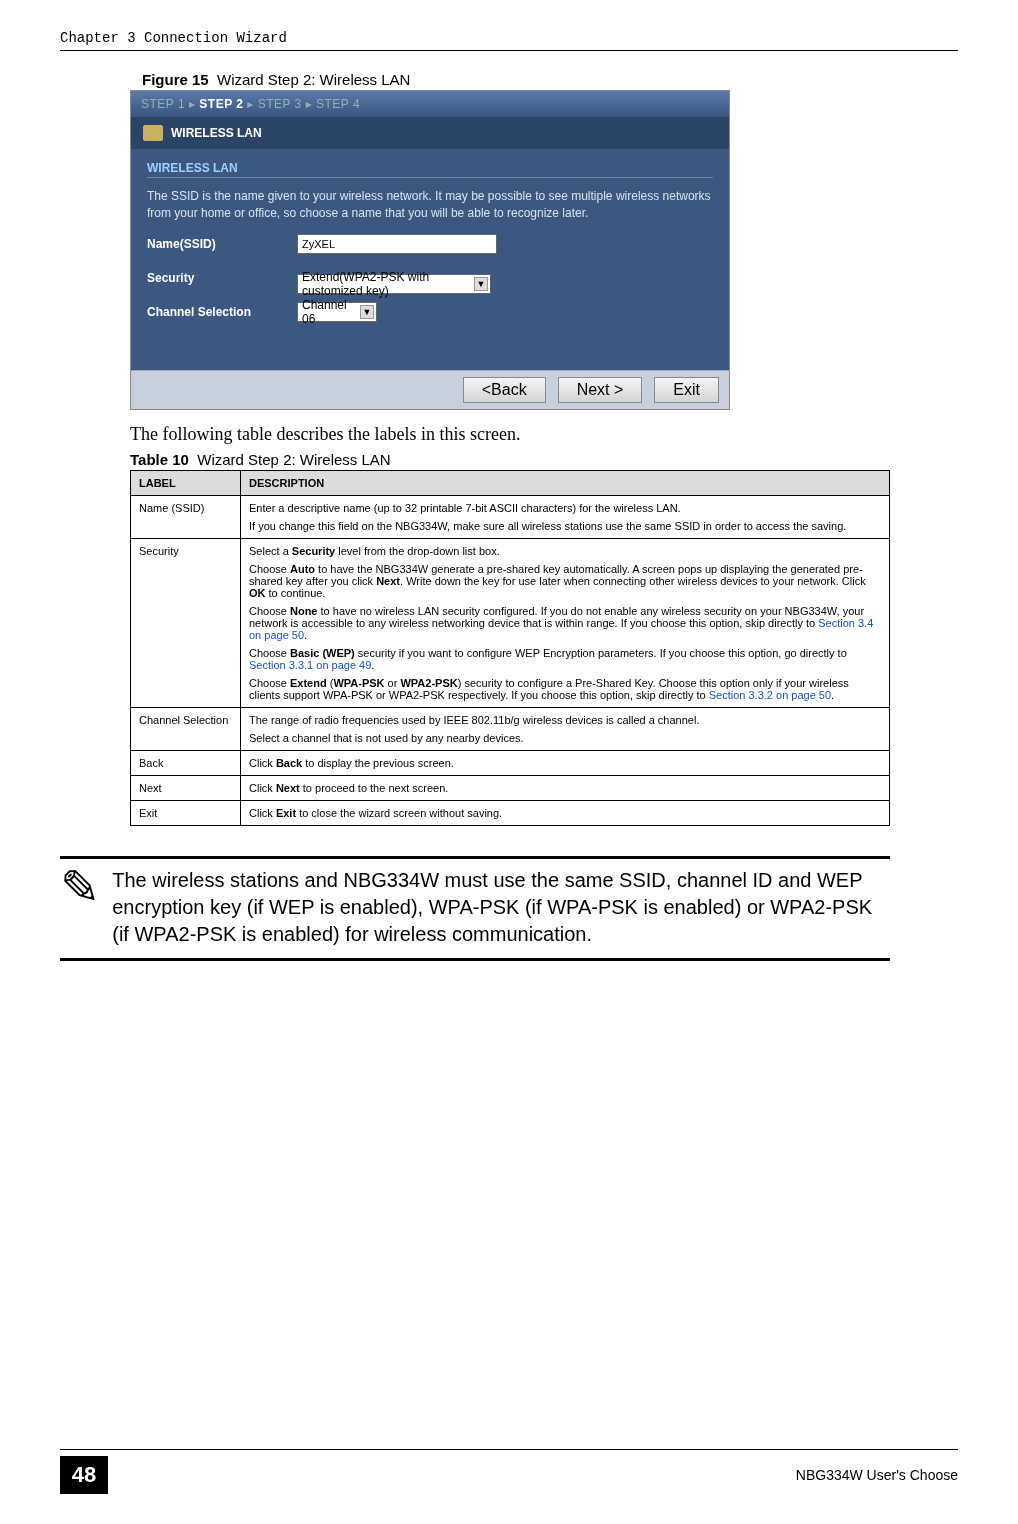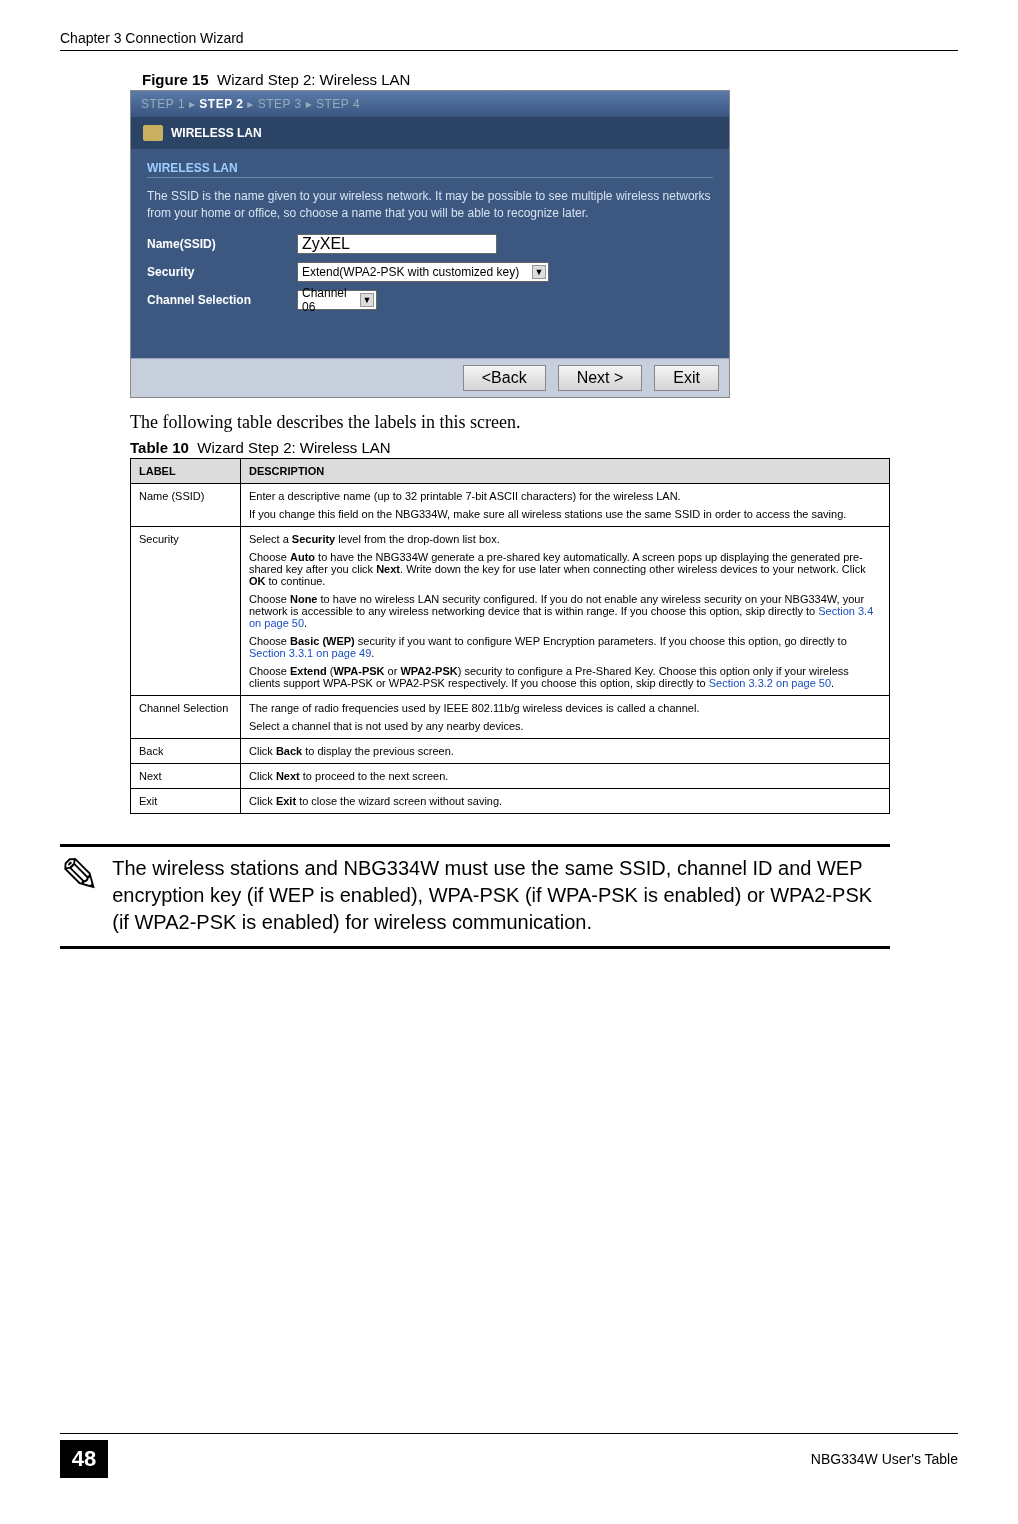--- a/index.html
+++ b/index.html
@@ -8,20 +8,21 @@
     height: 1524px;
     background: #fff;
     font-family: Arial, Helvetica, sans-serif;
     color: #000;
     position: relative;
     padding: 30px 60px 30px 60px;
   }
   .header-line {
     font-size: 14px;
     margin-bottom: 4px;
+    font-family: Liberation Mono, monospace;
   }
   .header-rule {
     border: none;
     border-top: 1px solid #000;
     margin-bottom: 20px;
   }
   .content-area {
     margin-left: 70px;
   }
   .figure-caption {
@@ -88,37 +89,37 @@
   .field-label {
     width: 150px;
     color: #fff;
     font-weight: bold;
     font-size: 12px;
   }
   .text-input {
     background: #fff;
     color: #000;
     border: 1px solid #666;
-    font-size: 16px;
+    font-size: 11px;
     padding: 2px 4px;
     width: 200px;
     height: 20px;
   }
   .select-box {
     background: #fff;
     color: #000;
     border: 1px solid #666;
     font-size: 12px;
     padding: 1px 18px 1px 4px;
     height: 20px;
     position: relative;
     display: inline-flex;
     align-items: center;
   }
-  .select-box.wide { width: 252px; }
+  .select-box.wide { width: 194px; margin-top: 12px; }
   .select-box.narrow { width: 80px; }
   .select-arrow {
     position: absolute;
     right: 2px;
     top: 2px;
     width: 14px;
     height: 14px;
     background: #ddd;
     border: 1px solid #999;
     font-size: 9px;
@@ -192,21 +193,21 @@
     font-family: "Segoe Script","Comic Sans MS",cursive;
     line-height: 0.7;
     margin-top: 4px;
   }
   .note-text {
     font-size: 20px;
     line-height: 1.35;
   }
   .footer {
     position: absolute;
-    bottom: 46px;
+    bottom: 30px;
     left: 60px;
     right: 60px;
   }
   .footer-rule {
     border: none;
     border-top: 1px solid #000;
     margin-bottom: 6px;
   }
   .footer-row {
     display: flex;
@@ -343,15 +344,15 @@
     <div class="note-icon">✎</div>
     <div class="note-text">The wireless stations and NBG334W must use the same SSID, channel ID and WEP encryption key (if WEP is enabled), WPA-PSK (if WPA-PSK is enabled) or WPA2-PSK (if WPA2-PSK is enabled) for wireless communication.</div>
   </div>
   <hr class="note-rule-bottom">
 </div>
 
 <div class="footer">
   <hr class="footer-rule">
   <div class="footer-row">
     <div class="page-badge">48</div>
-    <div class="guide-name">NBG334W User's Table</div>
+    <div class="guide-name">NBG334W User's Choose</div>
   </div>
 </div>
 
 </body></html>

